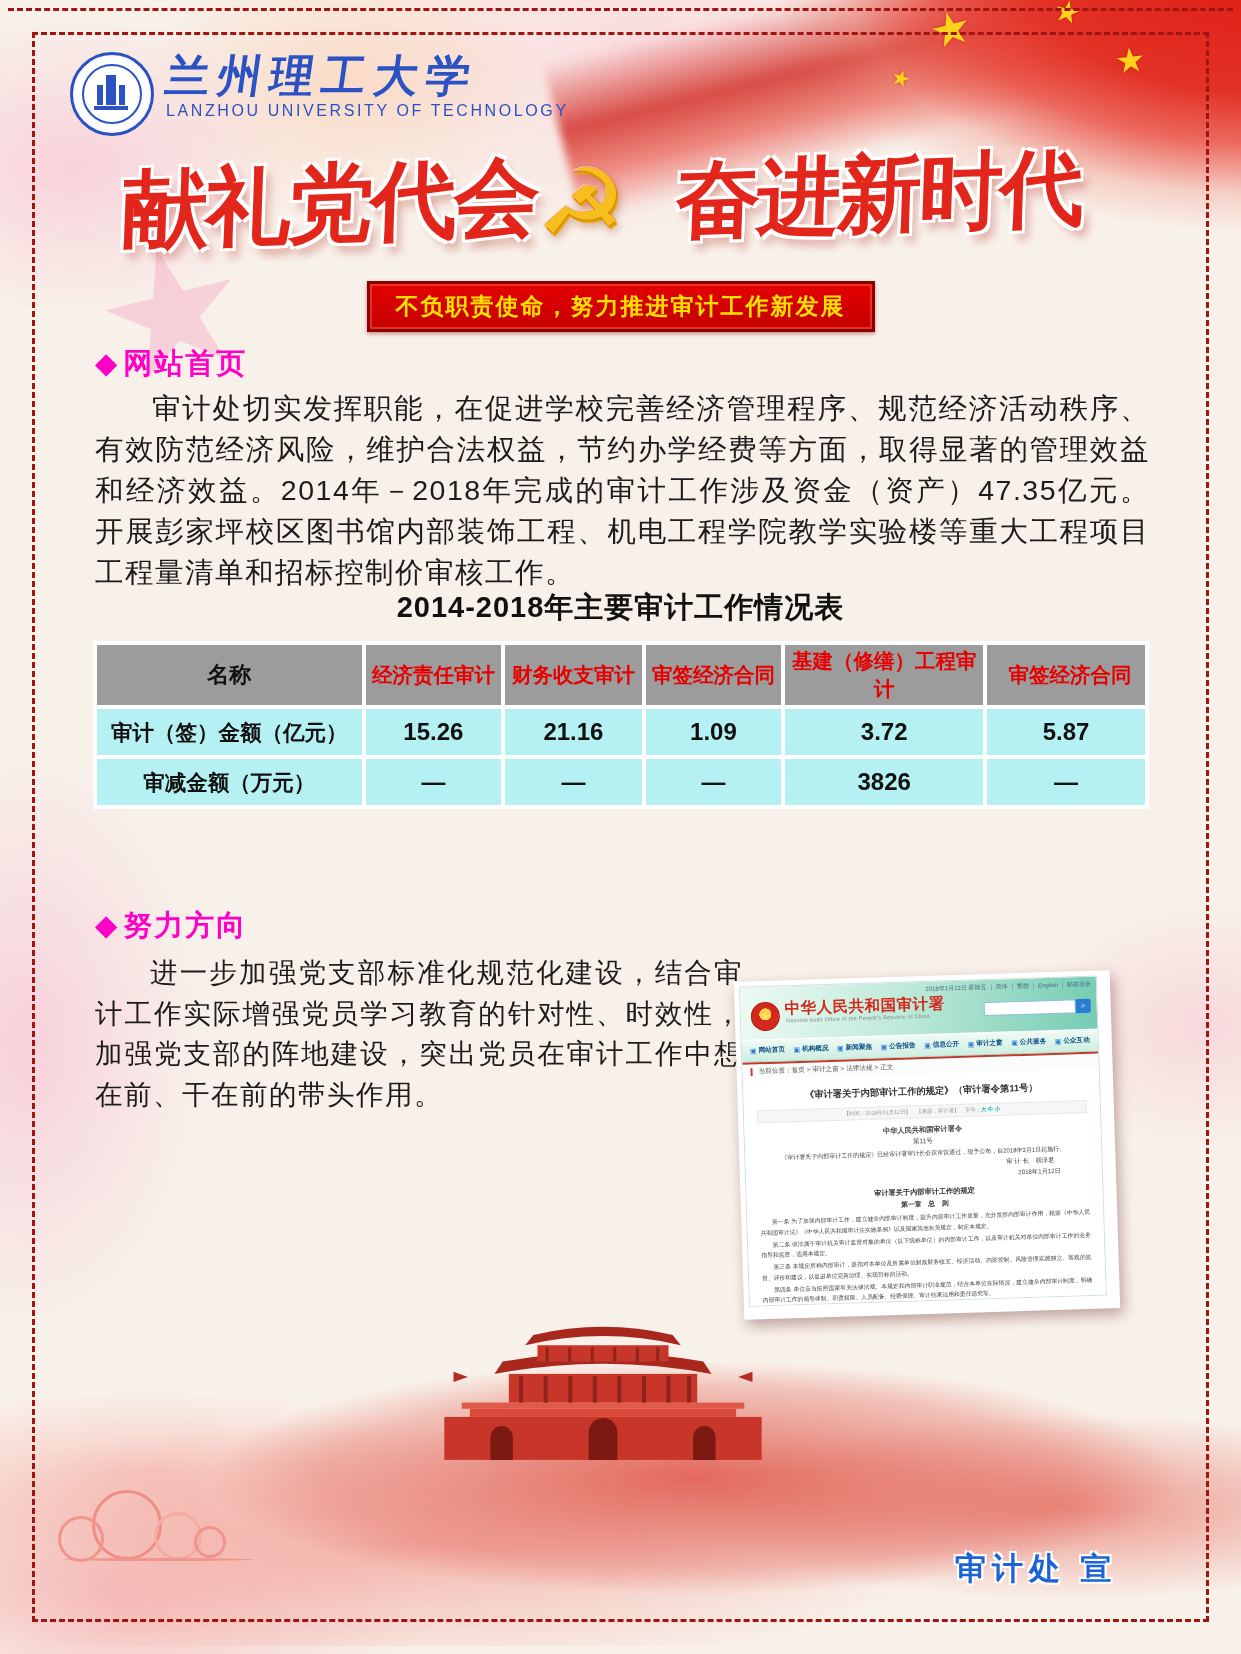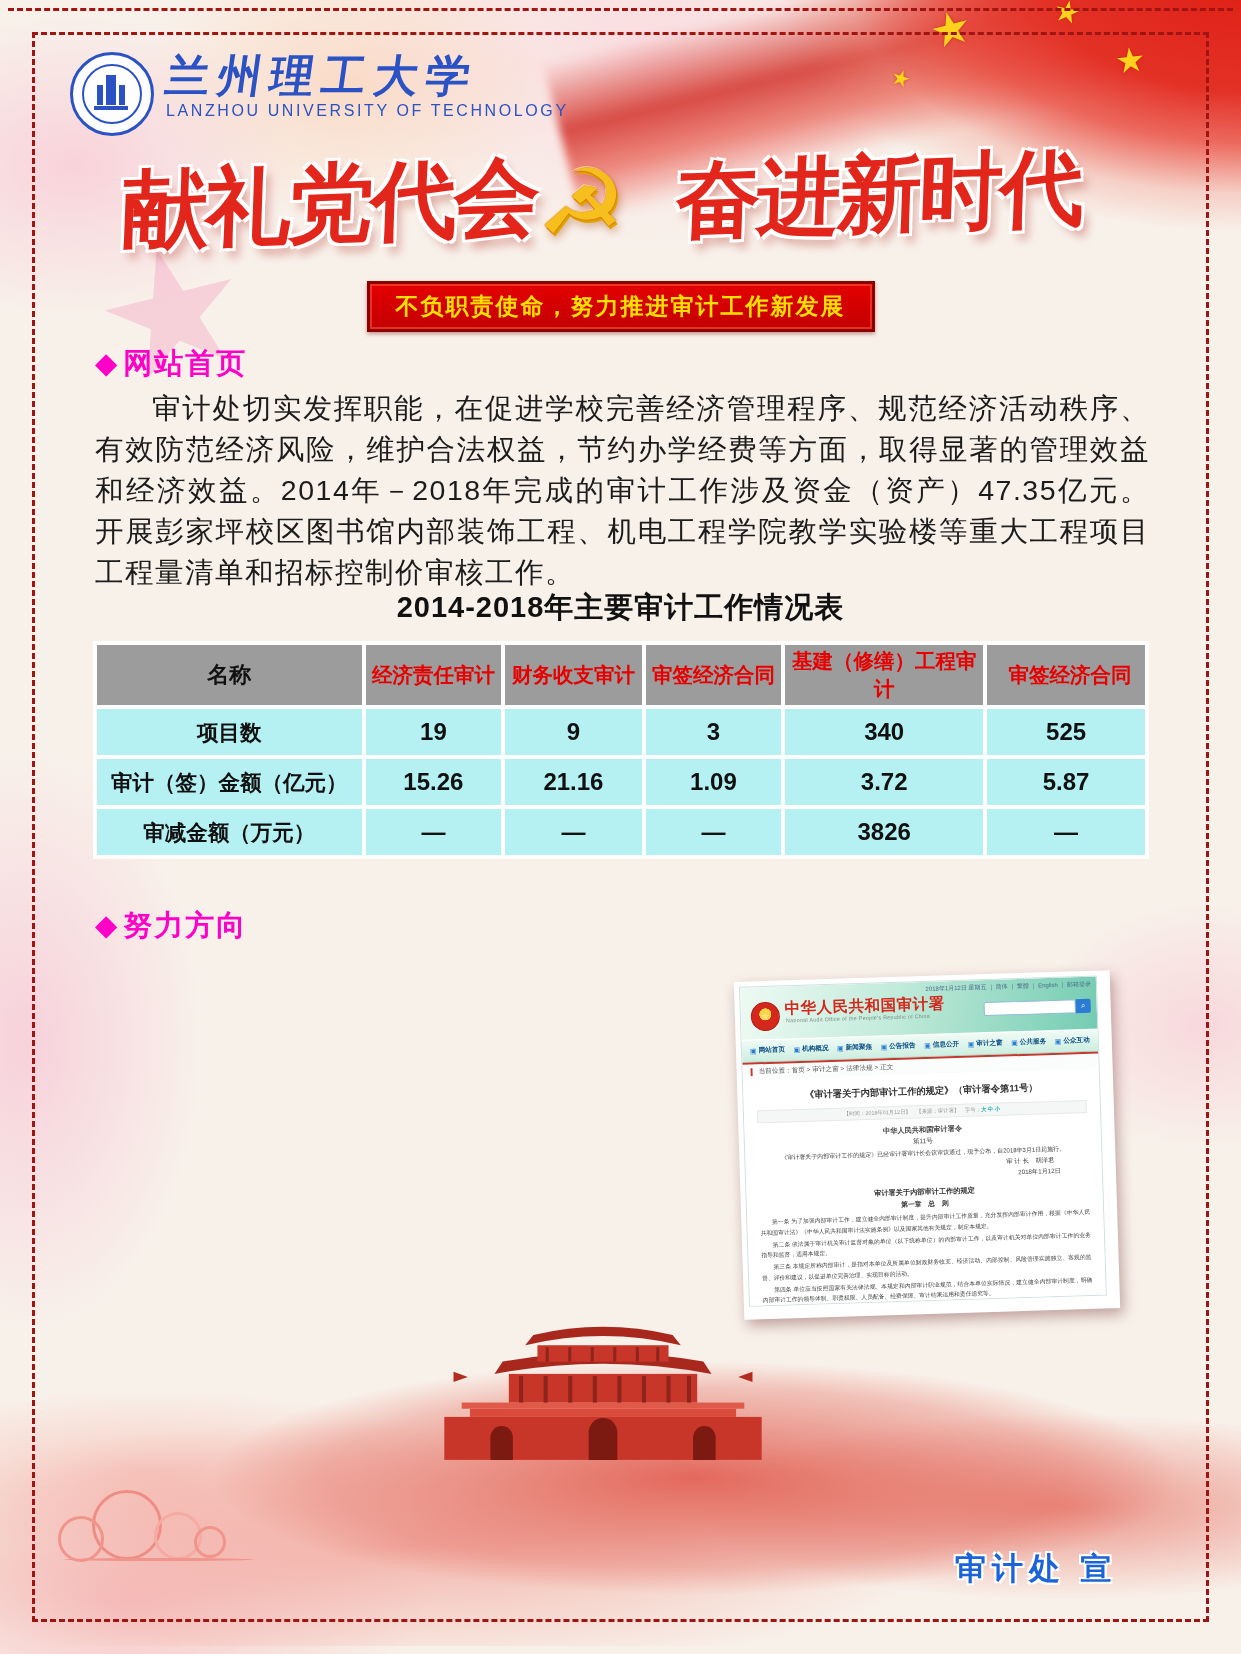--- a/index.html
+++ b/index.html
@@ -171,28 +171,20 @@
           <th>名称</th>
           <th>经济责任审计</th>
           <th>财务收支审计</th>
           <th>审签经济合同</th>
           <th>基建（修缮）工程审计</th>
           <th>审签经济合同</th>
         </tr>
       </thead>
     <tbody id="tbody-rows">
         <tr>
-          <td class="row-label">项目数</td>
-          <td>19</td>
-          <td>9</td>
-          <td>3</td>
-          <td>340</td>
-          <td>525</td>
-        </tr>
-        <tr>
           <td class="row-label">审计（签）金额（亿元）</td>
           <td>15.26</td>
           <td>21.16</td>
           <td>1.09</td>
           <td>3.72</td>
           <td>5.87</td>
         </tr>
         <tr>
           <td class="row-label">审减金额（万元）</td>
           <td>—</td>
@@ -201,20 +193,21 @@
           <td>3826</td>
           <td>—</td>
         </tr>
       </tbody>
   </table>
 
   <div class="sec-header sec2">
     <span class="dia">◆</span><span>努力方向</span>
   </div>
   <div class="para dir-col">
+    <p>进一步加强党支部标准化规范化建设，结合审计工作实际增强党员学习教育的针对性、时效性，加强党支部的阵地建设，突出党员在审计工作中想在前、干在前的带头作用。</p>
   </div>
 
   <div class="shot">
     <div class="site">
       <div class="site-header">
         <div class="site-toplinks">2018年1月12日 星期五 ｜ 简体 ｜ 繁體 ｜ English ｜ 邮箱登录</div>
         <div class="nat-emblem">
             <span>★</span>
           </div>
         <div class="site-name">中华人民共和国审计署</div>

